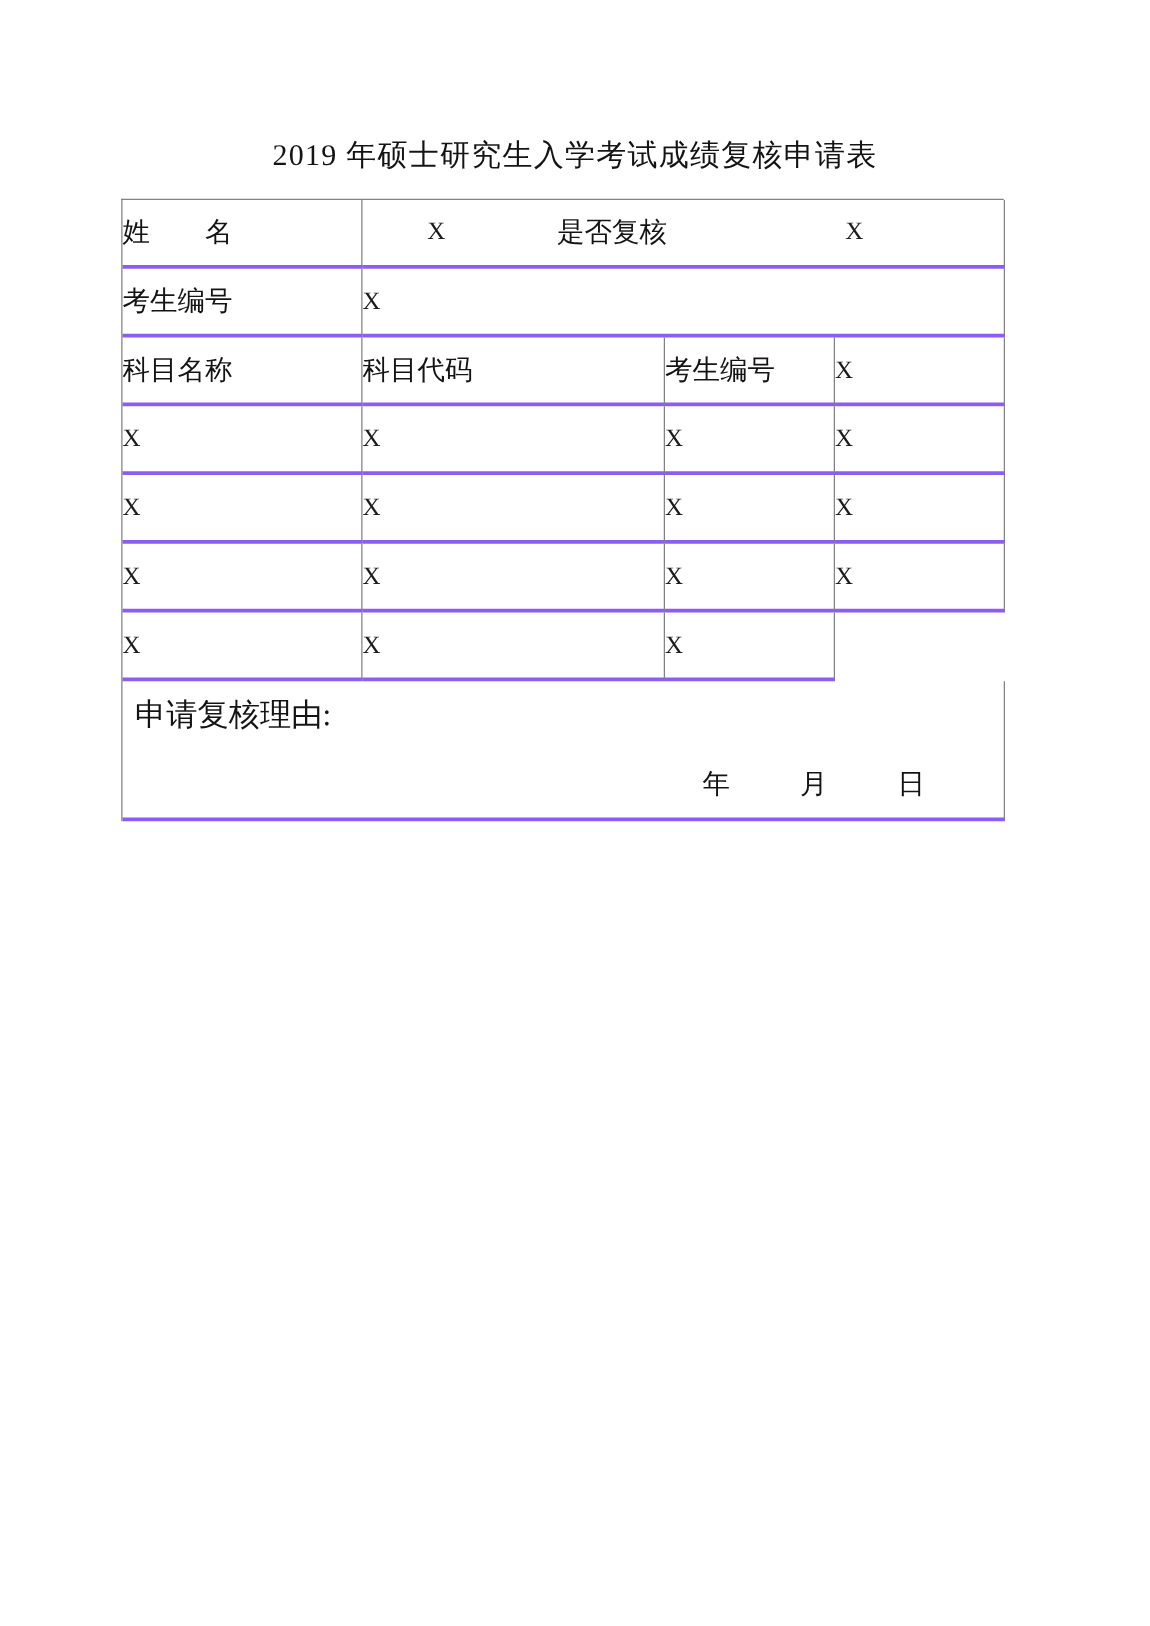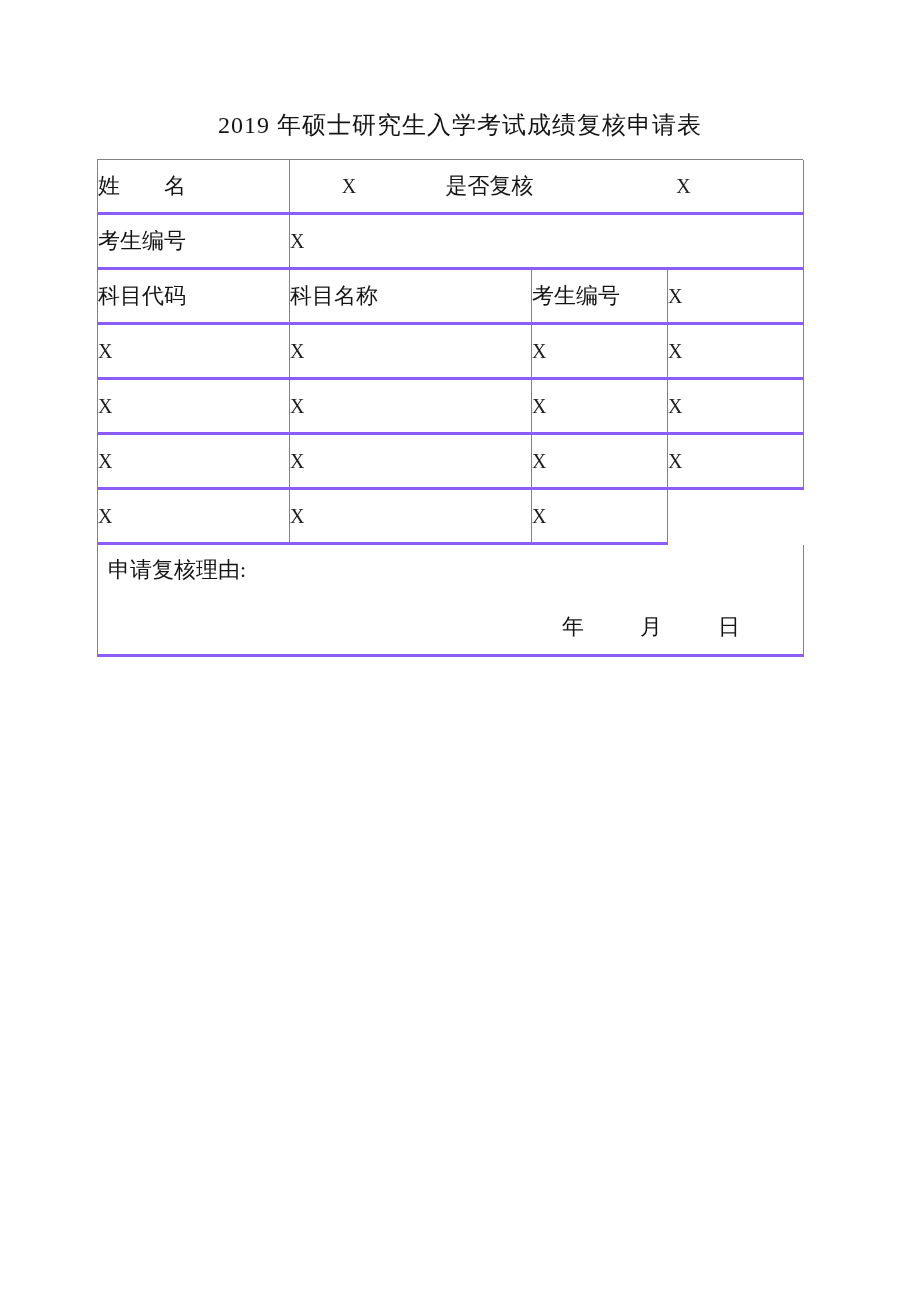--- a/index.html
+++ b/index.html
@@ -52,21 +52,21 @@
   .x-val { font-size: 20px; color: #1c1c1c; }
   .posed {
     position: absolute;
     top: 50%;
     transform: translate(-50%, -50%);
   }
   .reason-label {
     position: absolute;
     left: 10px;
     top: 10px;
-    font-size: 22px;
+    font-size: 25px;
   }
   .date-line {
     position: absolute;
     right: 0;
     bottom: 12px;
     display: flex;
     column-gap: 56px;
     padding-right: 63px;
     font-size: 22px;
   }
@@ -90,24 +90,24 @@
     </div>
 
     <div class="cell">
       <span>考生编号</span>
     </div>
     <div class="cell merged">
       <span class="x-val">X</span>
     </div>
 
     <div class="cell">
-      <span>科目代码</span>
+      <span>科目名称</span>
     </div>
     <div class="cell">
-      <span>科目名称</span>
+      <span>科目代码</span>
     </div>
     <div class="cell">
       <span>考生编号</span>
     </div>
 
     <div class="cell">
       <span class="x-val">X</span>
     </div>
     <div class="cell">
       <span class="x-val">X</span>

